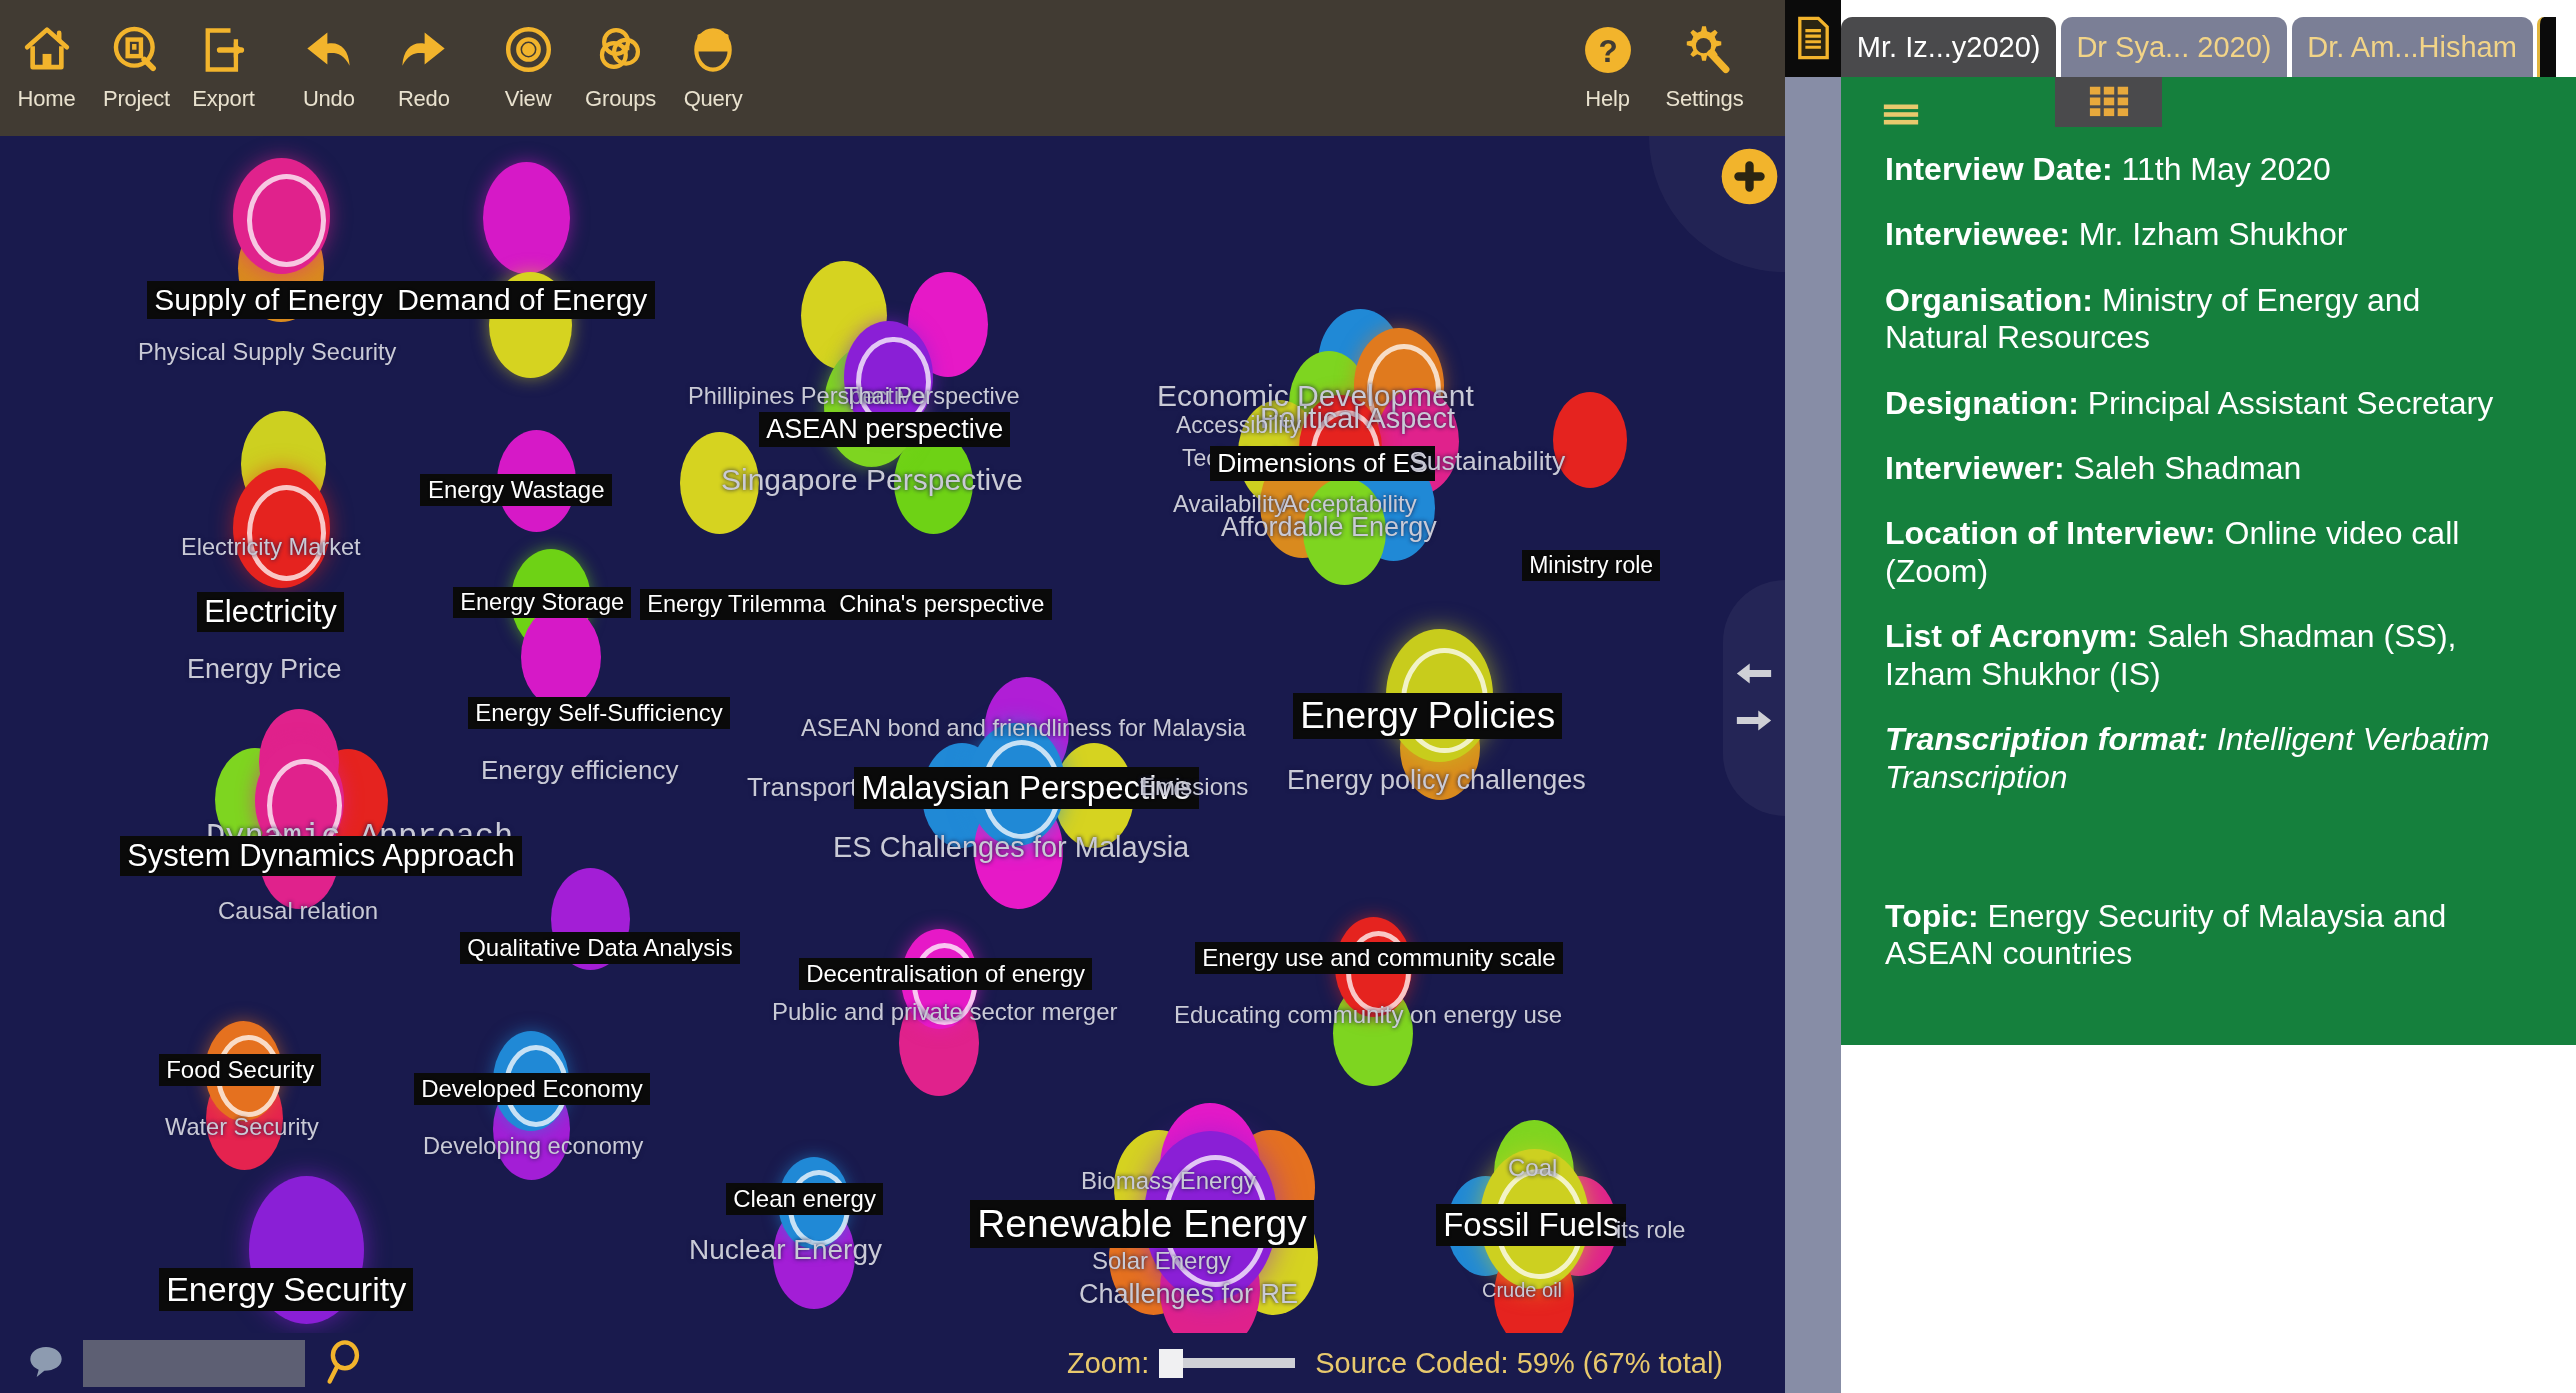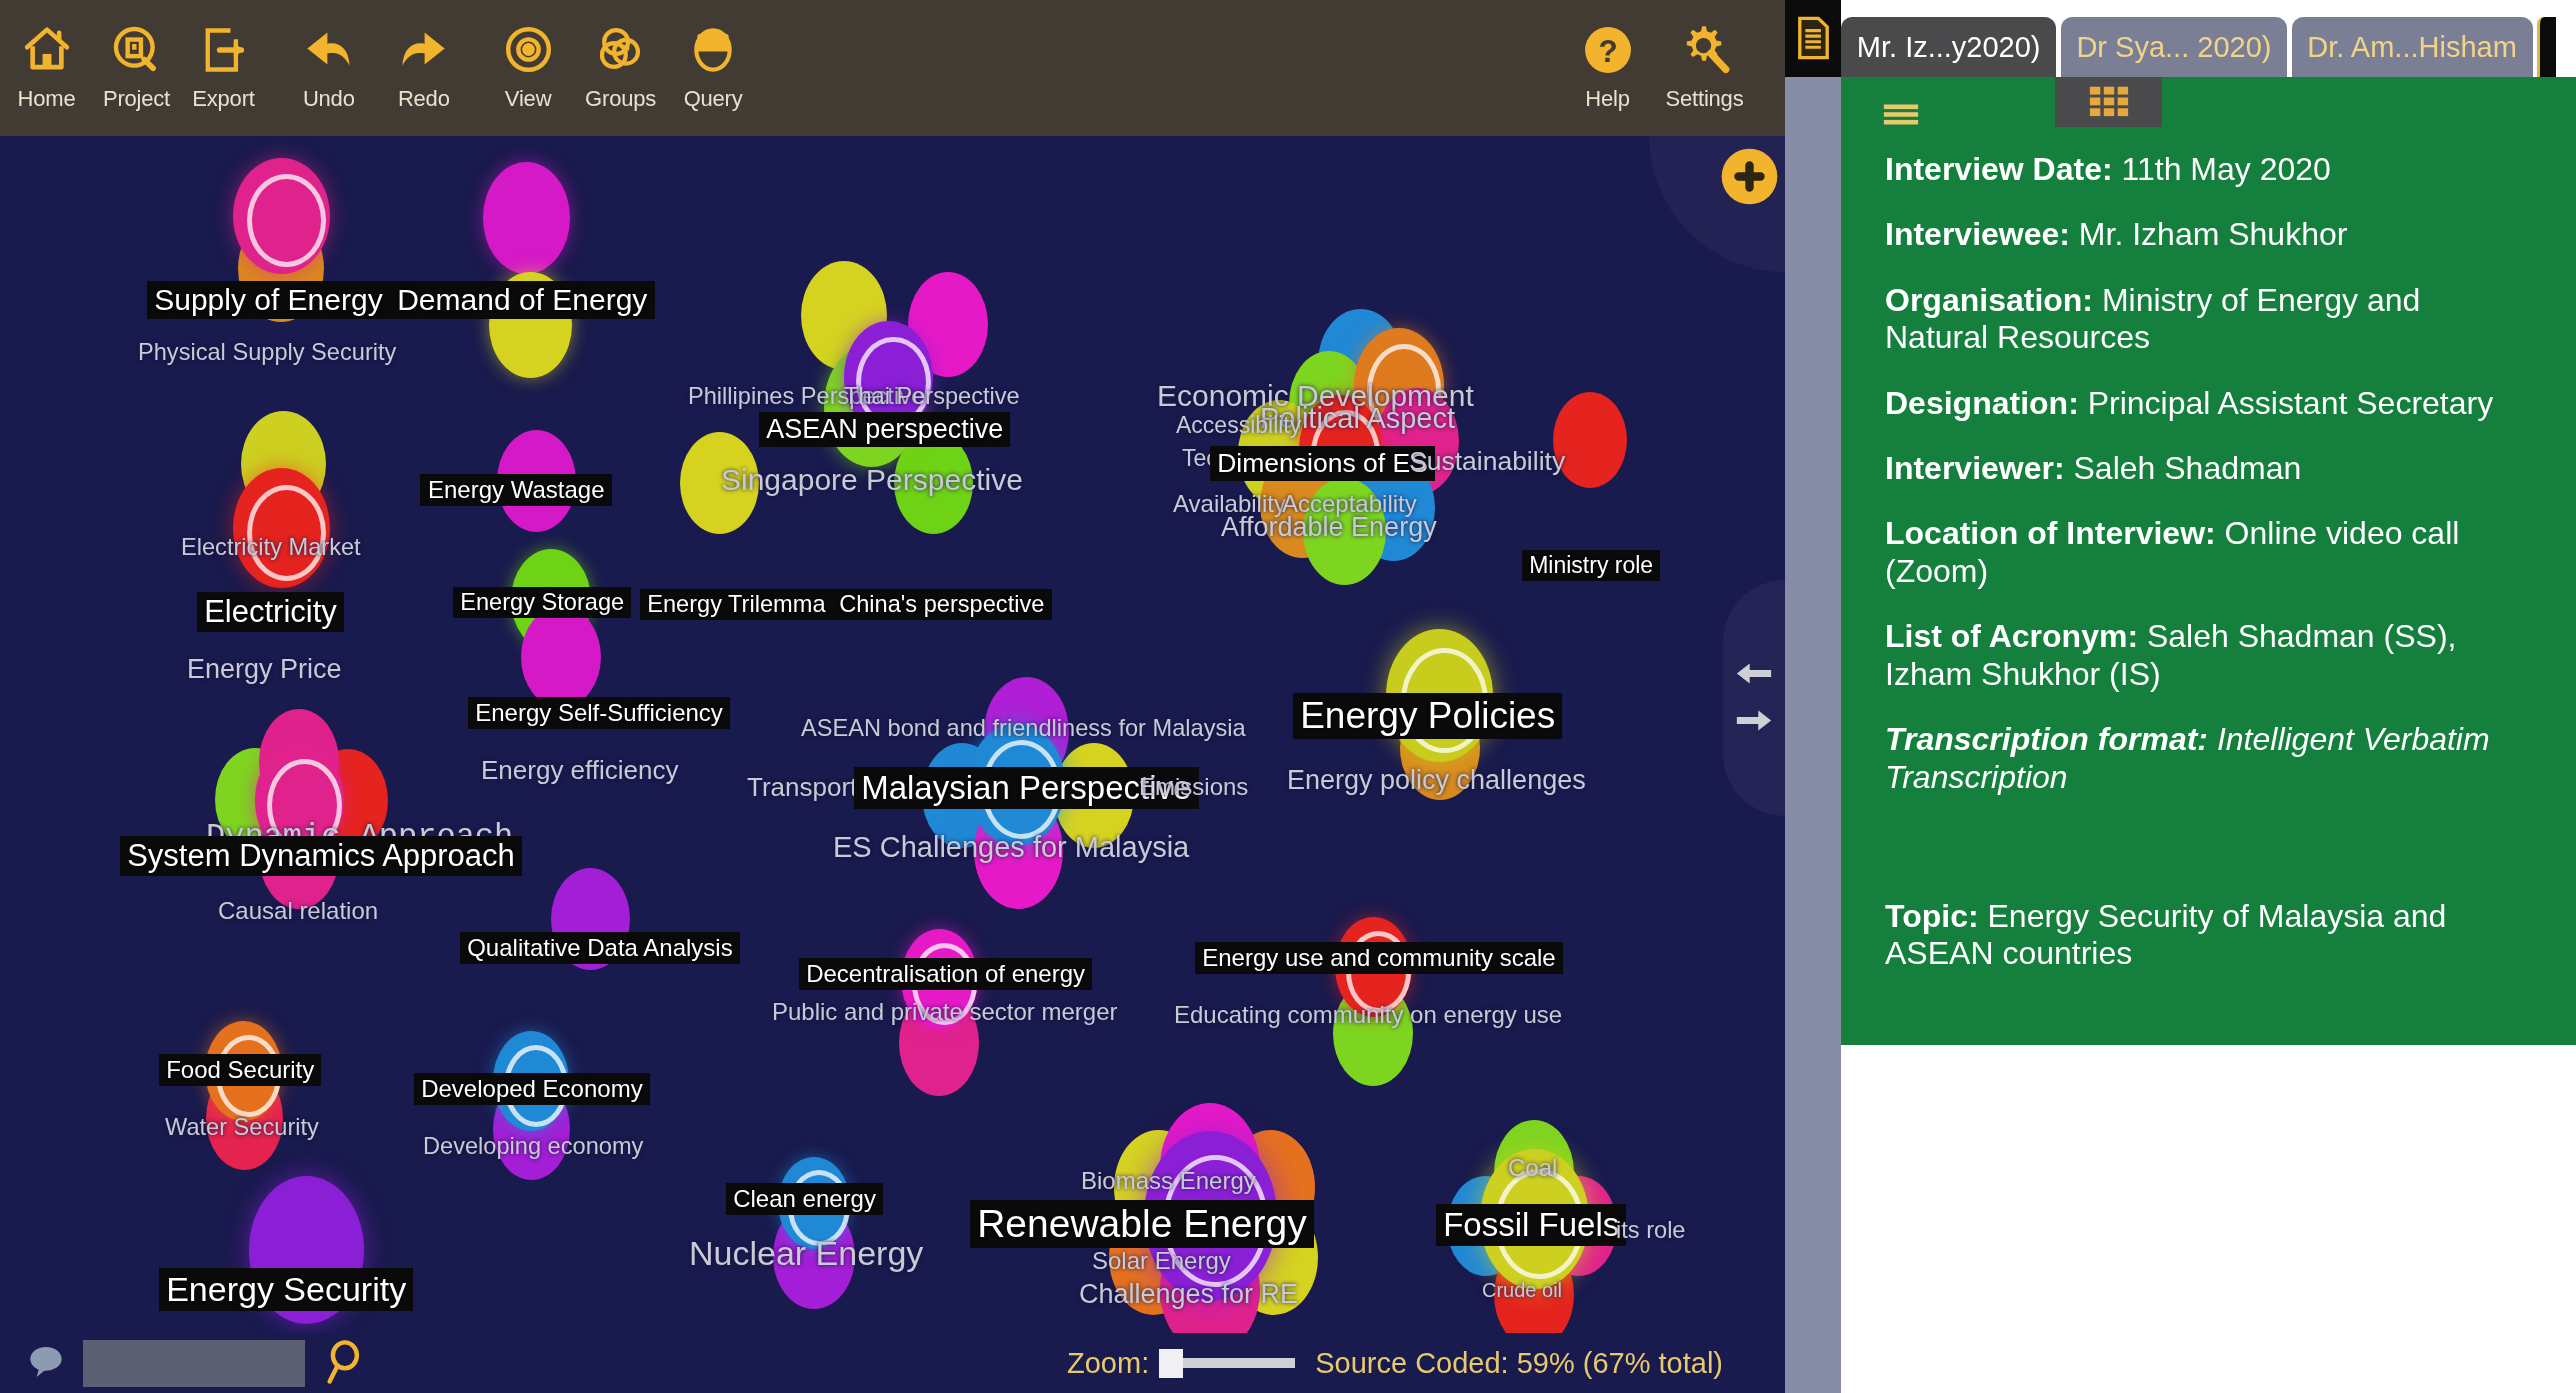--- a/index.html
+++ b/index.html
@@ -394,21 +394,21 @@
     <span class="lbl boxed" style="left:460px;top:796px;font-size:24px;">Qualitative Data Analysis</span>
     <span class="lbl boxed" style="left:799px;top:822px;font-size:24px;">Decentralisation of energy</span>
     <span class="lbl dim" style="left:772px;top:862px;font-size:24px;">Public and private sector merger</span>
     <span class="lbl boxed" style="left:1195px;top:806px;font-size:24px;">Energy use and community scale</span>
     <span class="lbl dim" style="left:1174px;top:865px;font-size:24px;">Educating community on energy use</span>
     <span class="lbl boxed" style="left:159px;top:918px;font-size:24px;">Food Security</span>
     <span class="lbl dim" style="left:165px;top:978px;font-size:23.6px;">Water Security</span>
     <span class="lbl boxed" style="left:414px;top:937px;font-size:24px;">Developed Economy</span>
     <span class="lbl dim" style="left:423px;top:997px;font-size:23.6px;">Developing economy</span>
     <span class="lbl boxed" style="left:726px;top:1047px;font-size:24px;">Clean energy</span>
-    <span class="lbl dim" style="left:689px;top:1098px;font-size:34px;">Nuclear Energy</span>
+    <span class="lbl dim" style="left:689px;top:1098px;font-size:28px;">Nuclear Energy</span>
     <span class="lbl boxed" style="left:159px;top:1132px;font-size:34px;">Energy Security</span>
     <span class="lbl dim" style="left:1081px;top:1031px;font-size:24px;">Biomass Energy</span>
     <span class="lbl boxed" style="left:970px;top:1064px;font-size:39px;">Renewable Energy</span>
     <span class="lbl dim" style="left:1092px;top:1111px;font-size:24px;">Solar Energy</span>
     <span class="lbl dim" style="left:1079px;top:1143px;font-size:27px;">Challenges for RE</span>
     <span class="lbl dim" style="left:1508px;top:1018px;font-size:24px;">Coal</span>
     <span class="lbl boxed" style="left:1436px;top:1068px;font-size:33px;">Fossil Fuels</span>
     <span class="lbl dim" style="left:1616px;top:1081px;font-size:23.6px;">its role</span>
     <span class="lbl dim" style="left:1482px;top:1143px;font-size:20px;">Crude oil</span>
 

